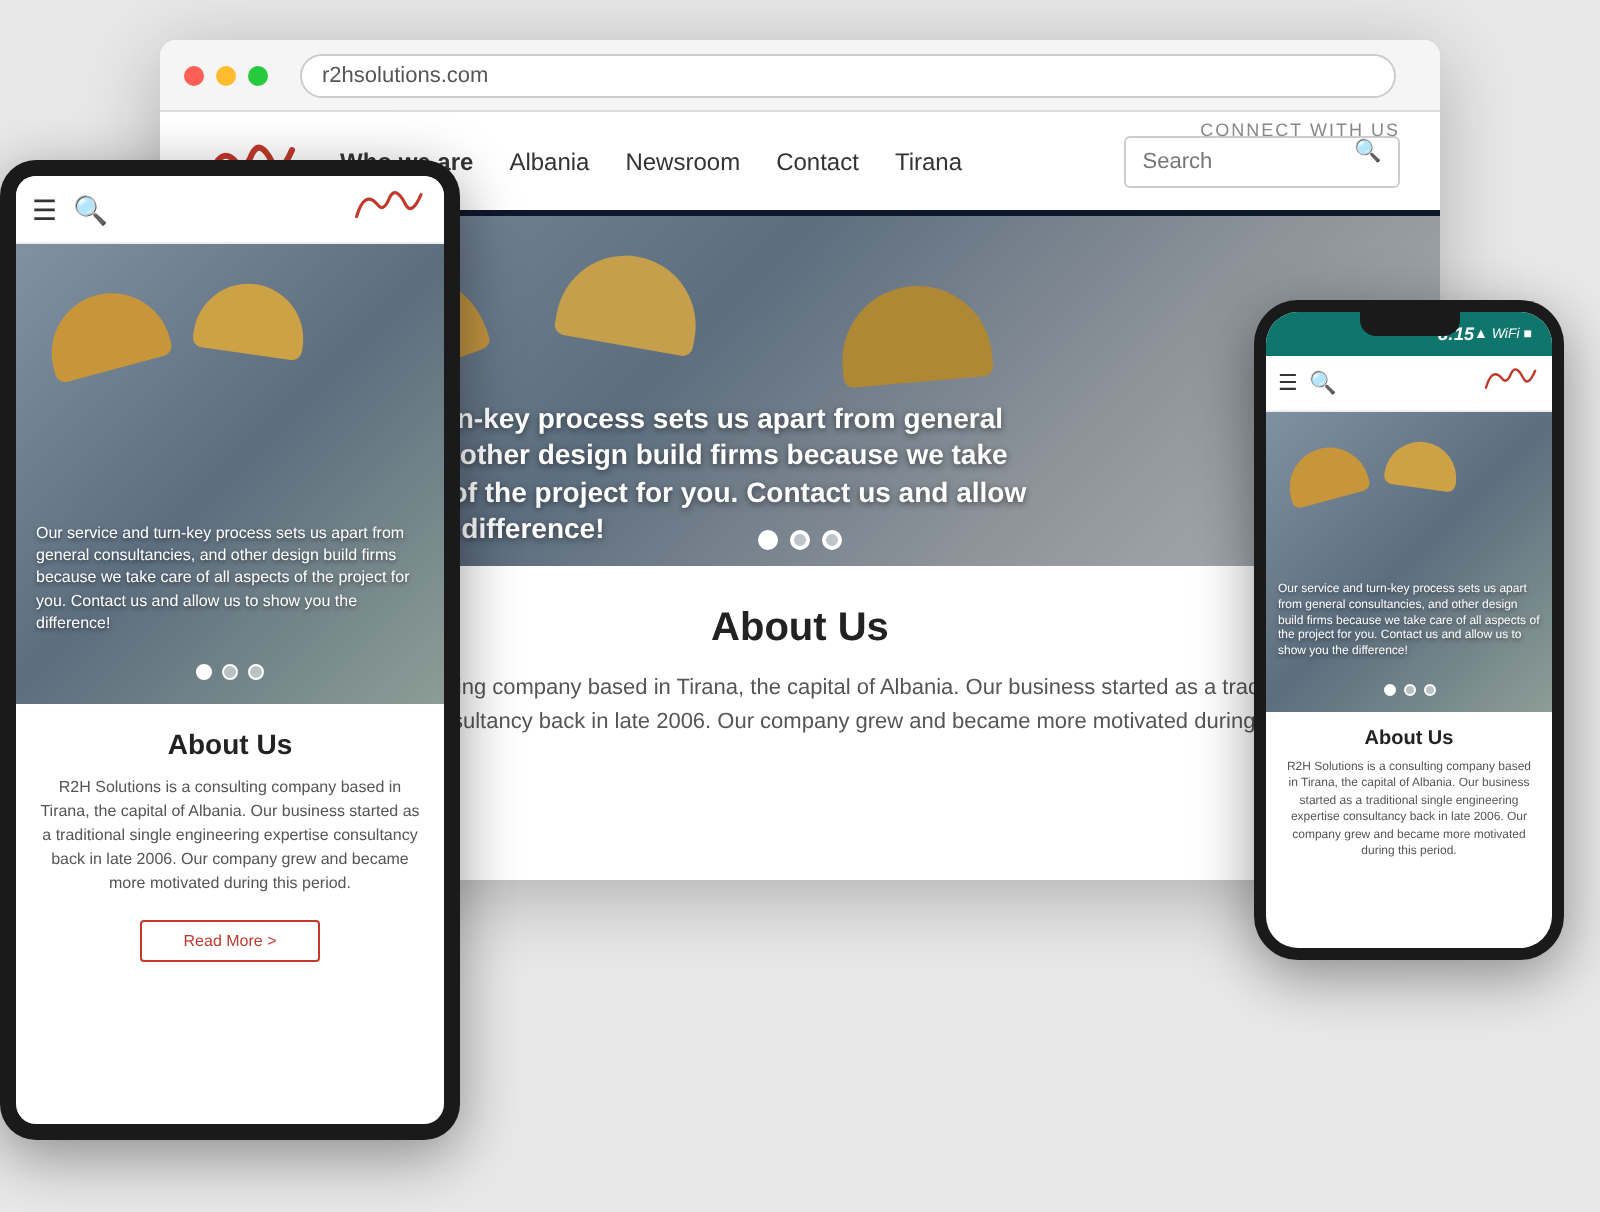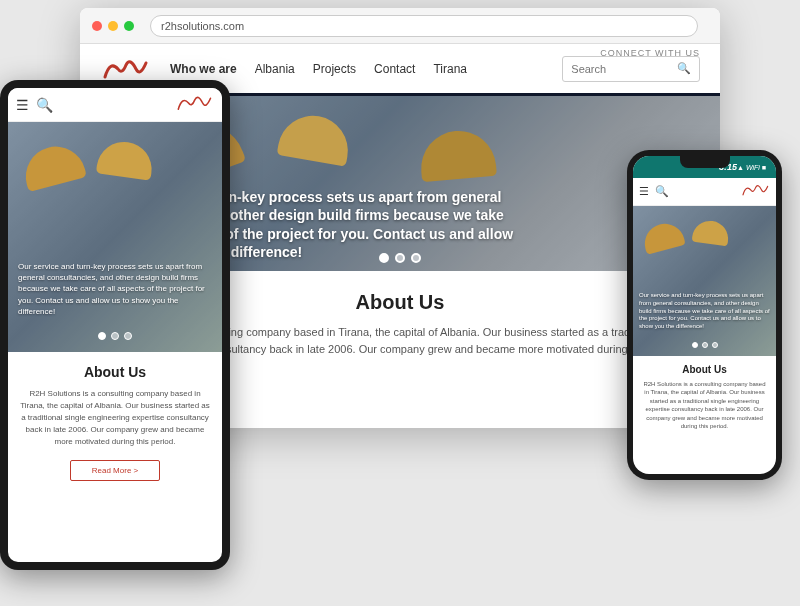--- a/index.html
+++ b/index.html
@@ -17,21 +17,21 @@
     .scene {
       position: relative;
       width: 800px;
       height: 606px;
       background: #e8e8e8;
     }
 
     
     .desktop-browser {
       position: absolute;
-      top: 8px;
+      top: 20px;
       left: 80px;
       width: 640px;
       height: 420px;
       background: #fff;
       border-radius: 8px;
       box-shadow: 0 8px 40px rgba(0,0,0,0.25);
       overflow: hidden;
     }
 
     .browser-chrome {
@@ -100,21 +100,20 @@
       font-size: 12px;
       color: #333;
       text-decoration: none;
       font-weight: 500;
     }
     .site-nav-link.active {
       font-weight: bold;
     }
     .site-search {
       display: flex;
-      align-items: center;
       border: 1px solid #ccc;
       border-radius: 3px;
       height: 26px;
       padding: 0 8px;
       gap: 6px;
     }
     .site-search input {
       border: none;
       outline: none;
       font-size: 11px;
@@ -507,21 +506,21 @@
       <div class="site-navbar">
         <span class="connect-label">CONNECT WITH US</span>
         <div class="site-logo">
           <svg class="logo-svg" viewBox="0 0 50 28">
             <path class="logo-shape" d="M5,22 Q10,5 18,14 Q22,20 26,10 Q30,2 36,14 Q40,22 46,8"></path>
           </svg>
         </div>
         <div class="site-nav-links">
           <a class="site-nav-link active">Who we are</a>
           <a class="site-nav-link">Albania</a>
-          <a class="site-nav-link">Projects</a>
+          <a class="site-nav-link">Newsroom</a>
           <a class="site-nav-link">Contact</a>
           <a class="site-nav-link">Tirana</a>
         </div>
         <div class="site-search">
           <input type="text" placeholder="Search" style="">
           <span style="color:#888;font-size:11px;">🔍</span>
         </div>
       </div>
 
       <div class="site-hero">

